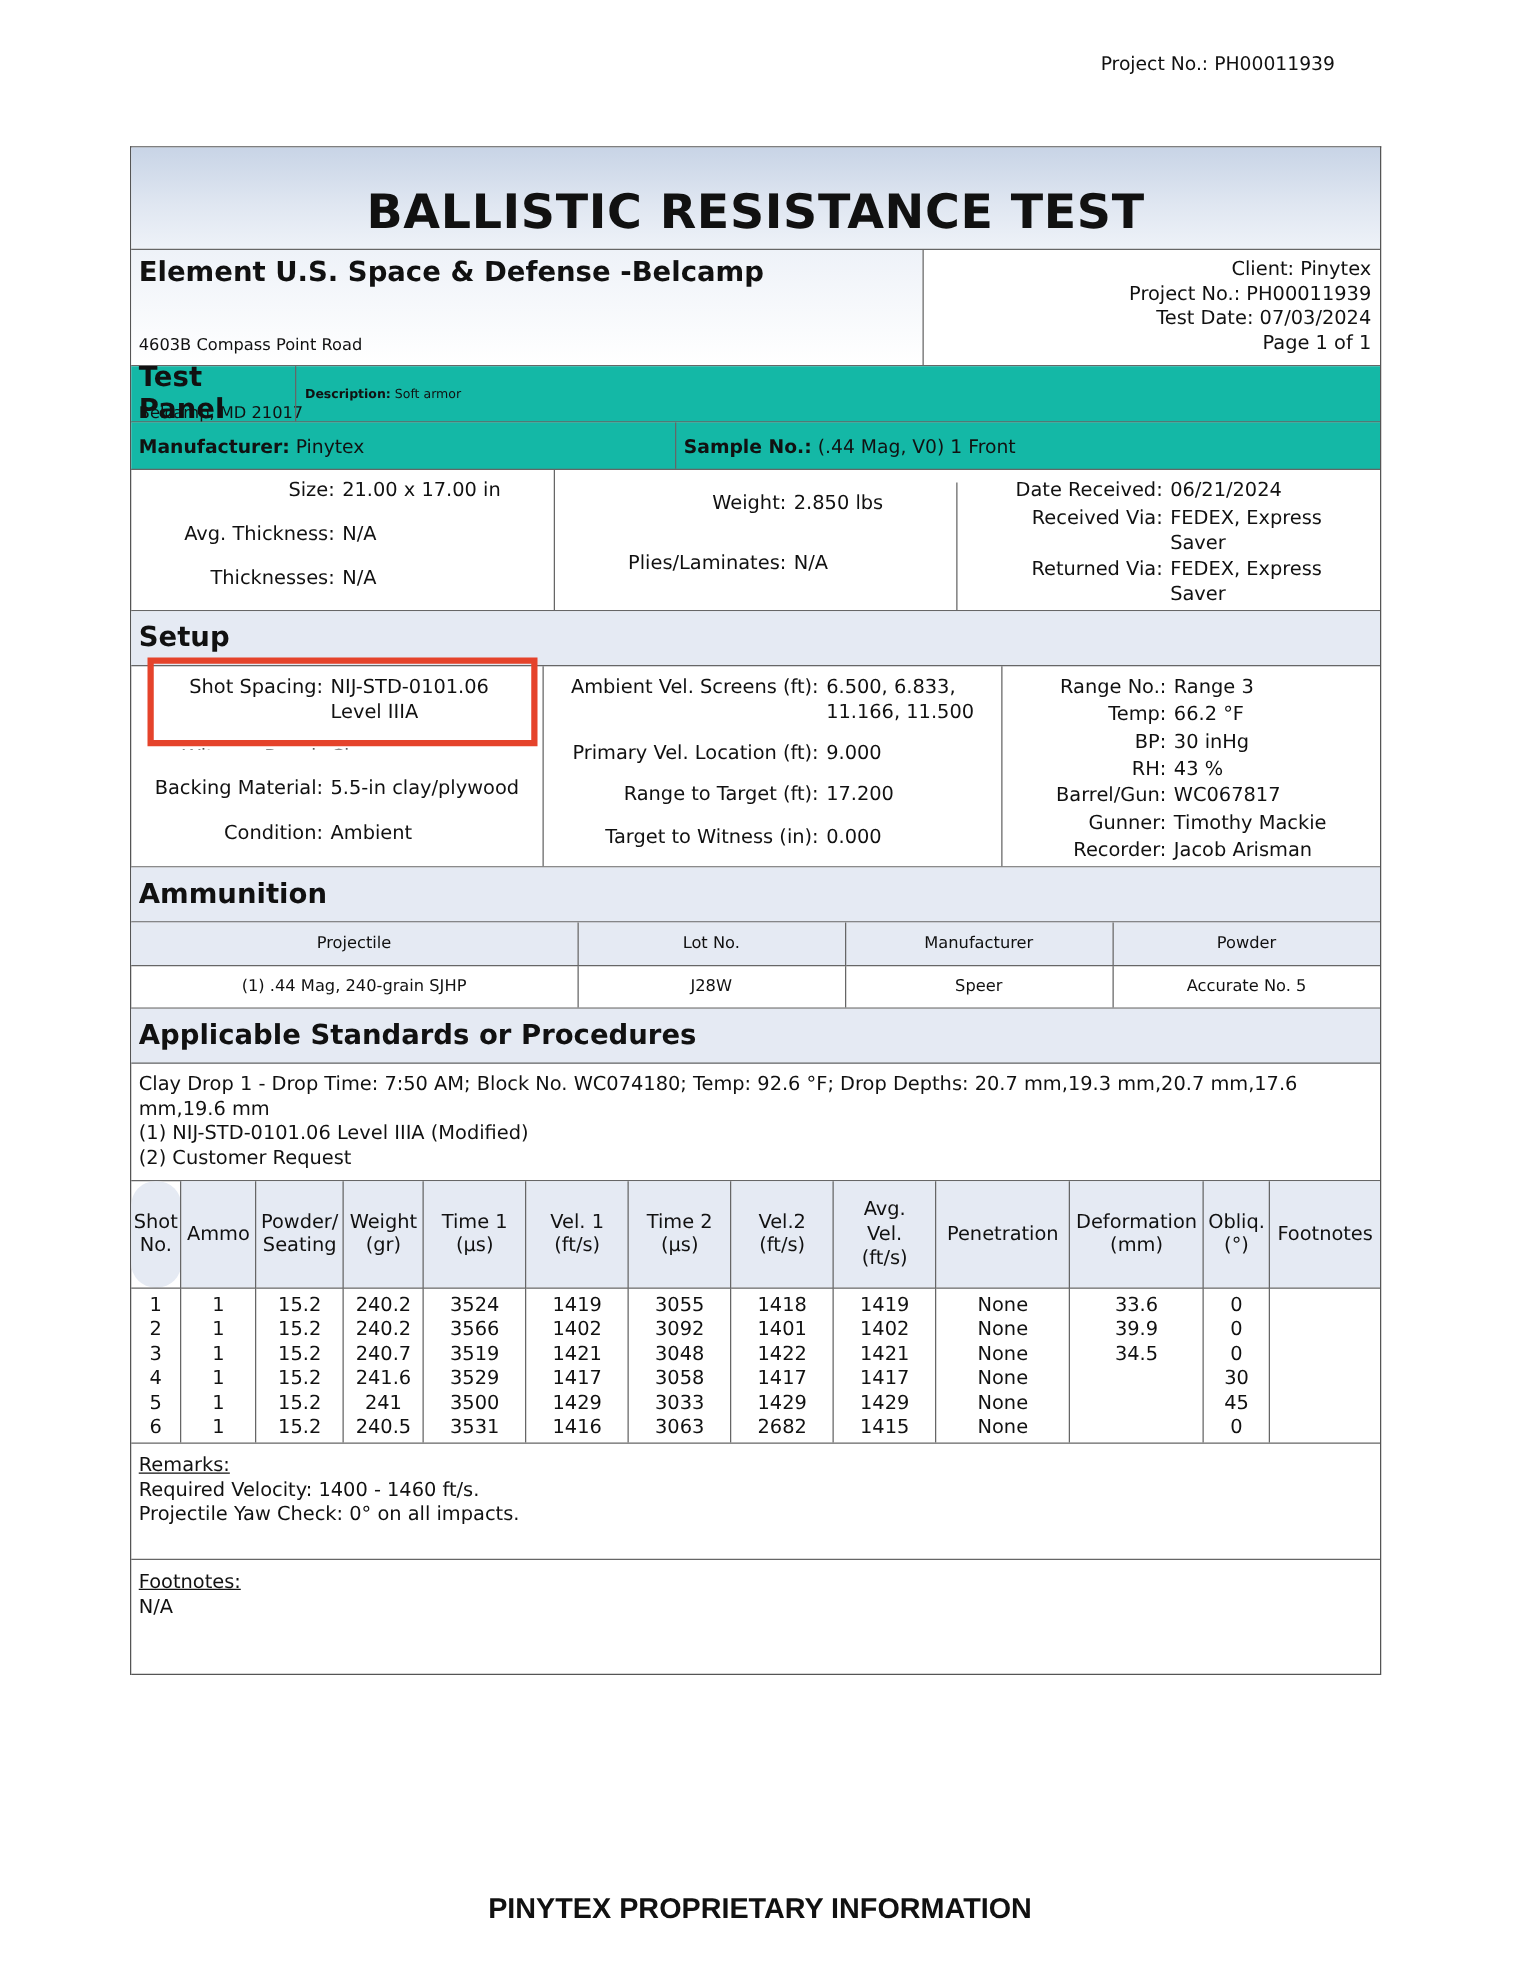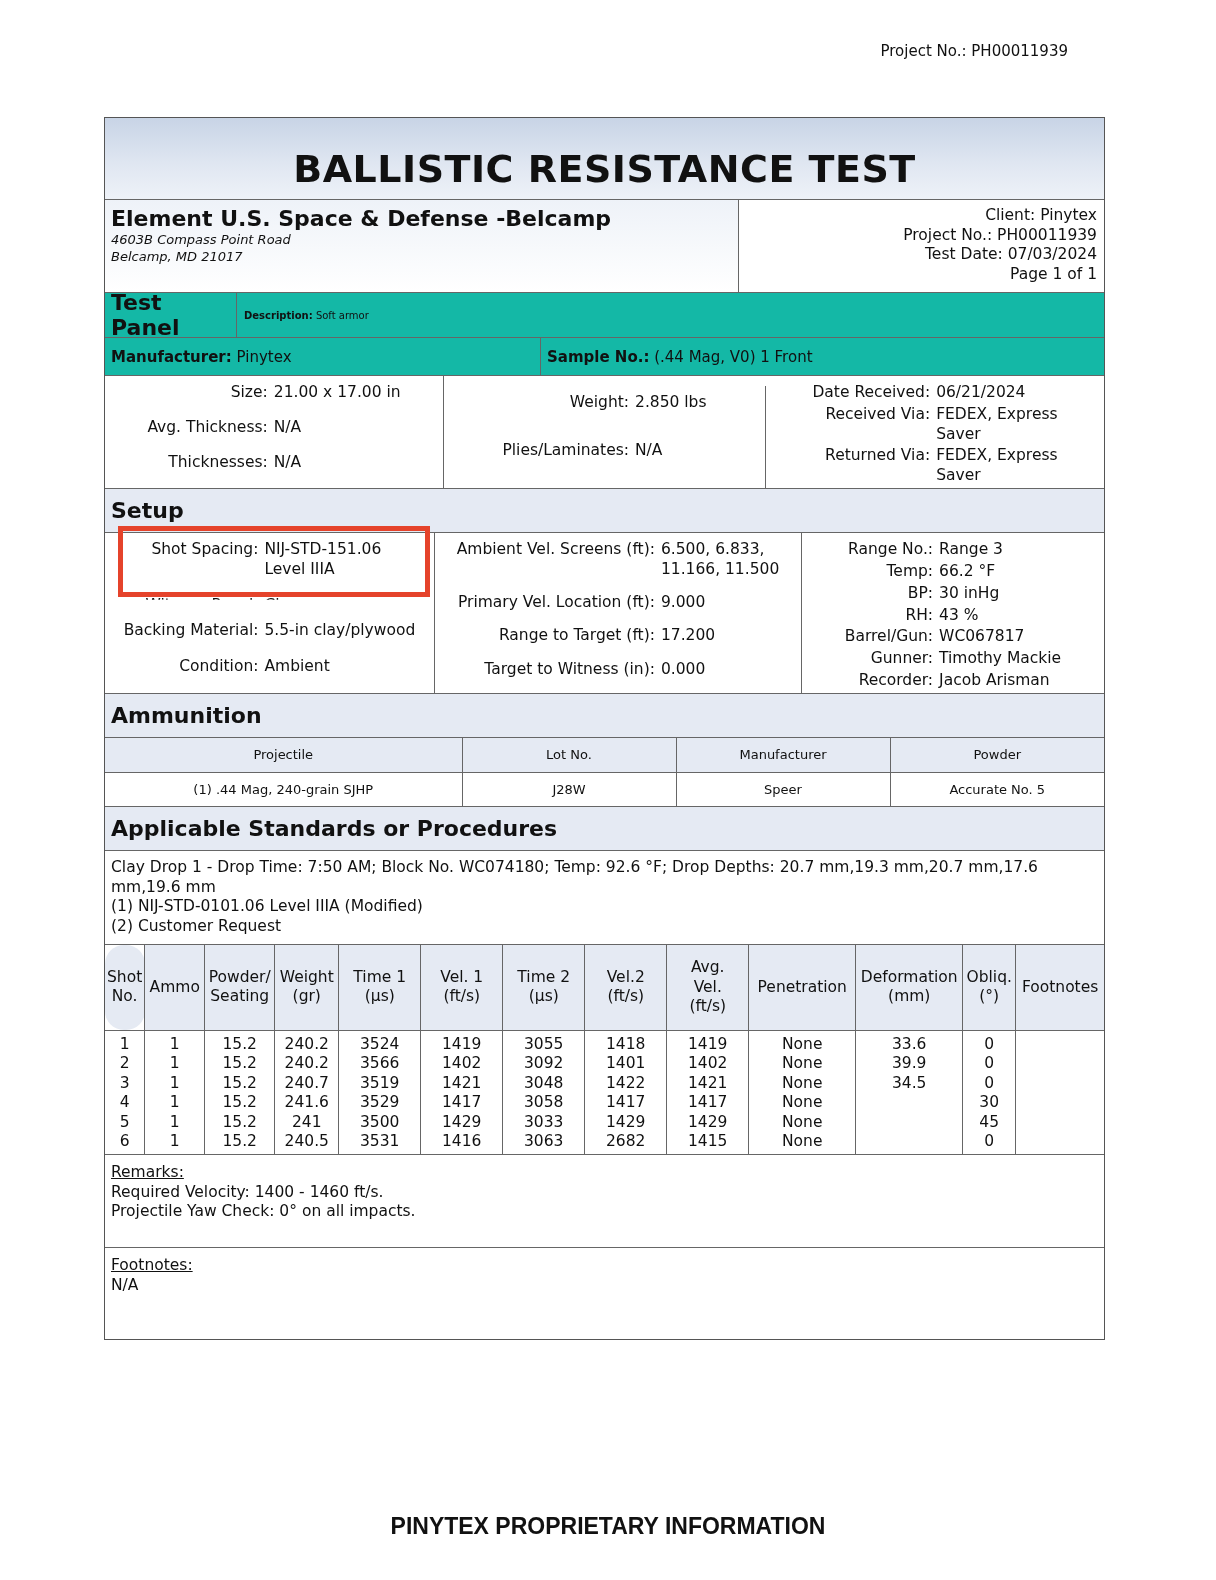--- a/index.html
+++ b/index.html
@@ -14,21 +14,21 @@
   .cell:last-child { border-right: none; }
 
   .title-bar { height: 82px; display: flex; align-items: center; justify-content: center;
     background: linear-gradient(to bottom, #c8d4e6 0%, #dfe6f1 55%, #eef2f8 100%); }
   .title-bar h1 { font-size: 38px; font-weight: bold; letter-spacing: 0.5px; padding-top: 20px; }
 
   .lab-row { height: 93px; }
   .lab-left { width: 634px; padding: 6px 6px;
     background: linear-gradient(to bottom, #eef2f8 0%, #ffffff 100%); }
   .lab-name { font-size: 22px; font-weight: bold; }
-  .lab-addr { font-size: 13px; font-style: italic; line-height: 17px; }
+  .lab-addr { font-size: 13px; line-height: 17px; margin-top: 37px; }
   .lab-right { flex: 1; text-align: right; padding: 6px 7px; line-height: 19.5px; font-size: 15.5px; }
 
   .band { background: #14b8a6; }
   .panel-row { height: 45px; align-items: center; }
   .panel-title { width: 132px; height: 100%; display: flex; align-items: center; padding-left: 6px; font-size: 22px; font-weight: bold; border-right: 1.5px solid #666; }
   .panel-desc { padding-left: 7px; font-size: 10px; }
   .b { font-weight: bold; }
 
   .mfr-row { height: 38px; align-items: center; }
   .mfr-row .c1 { width: 436px; padding-left: 6px; height: 100%; display: flex; align-items: center; border-right: 1.5px solid #666; }
@@ -146,21 +146,21 @@
 Saver</div>
         </div>
       </div>
   </div>
 
   <div class="section-h">Setup</div>
   <div class="row setup-row">
     <div class="cell s1">
         <div class="kv" id="setup-col1">
           <div class="k">Shot Spacing:</div>
-          <div class="v">NIJ-STD-151.06
+          <div class="v">NIJ-STD-0101.06
 Level IIIA</div>
           <div class="k obscured" style="height: 9px; overflow: hidden;">Witness Panel:</div>
           <div class="v obscured" style="height: 9px; overflow: hidden;">Clay</div>
           <div class="k">Backing Material:</div>
           <div class="v">5.5-in clay/plywood</div>
           <div class="k">Condition:</div>
           <div class="v">Ambient</div>
         </div>
       </div>
     <div class="cell s2">

